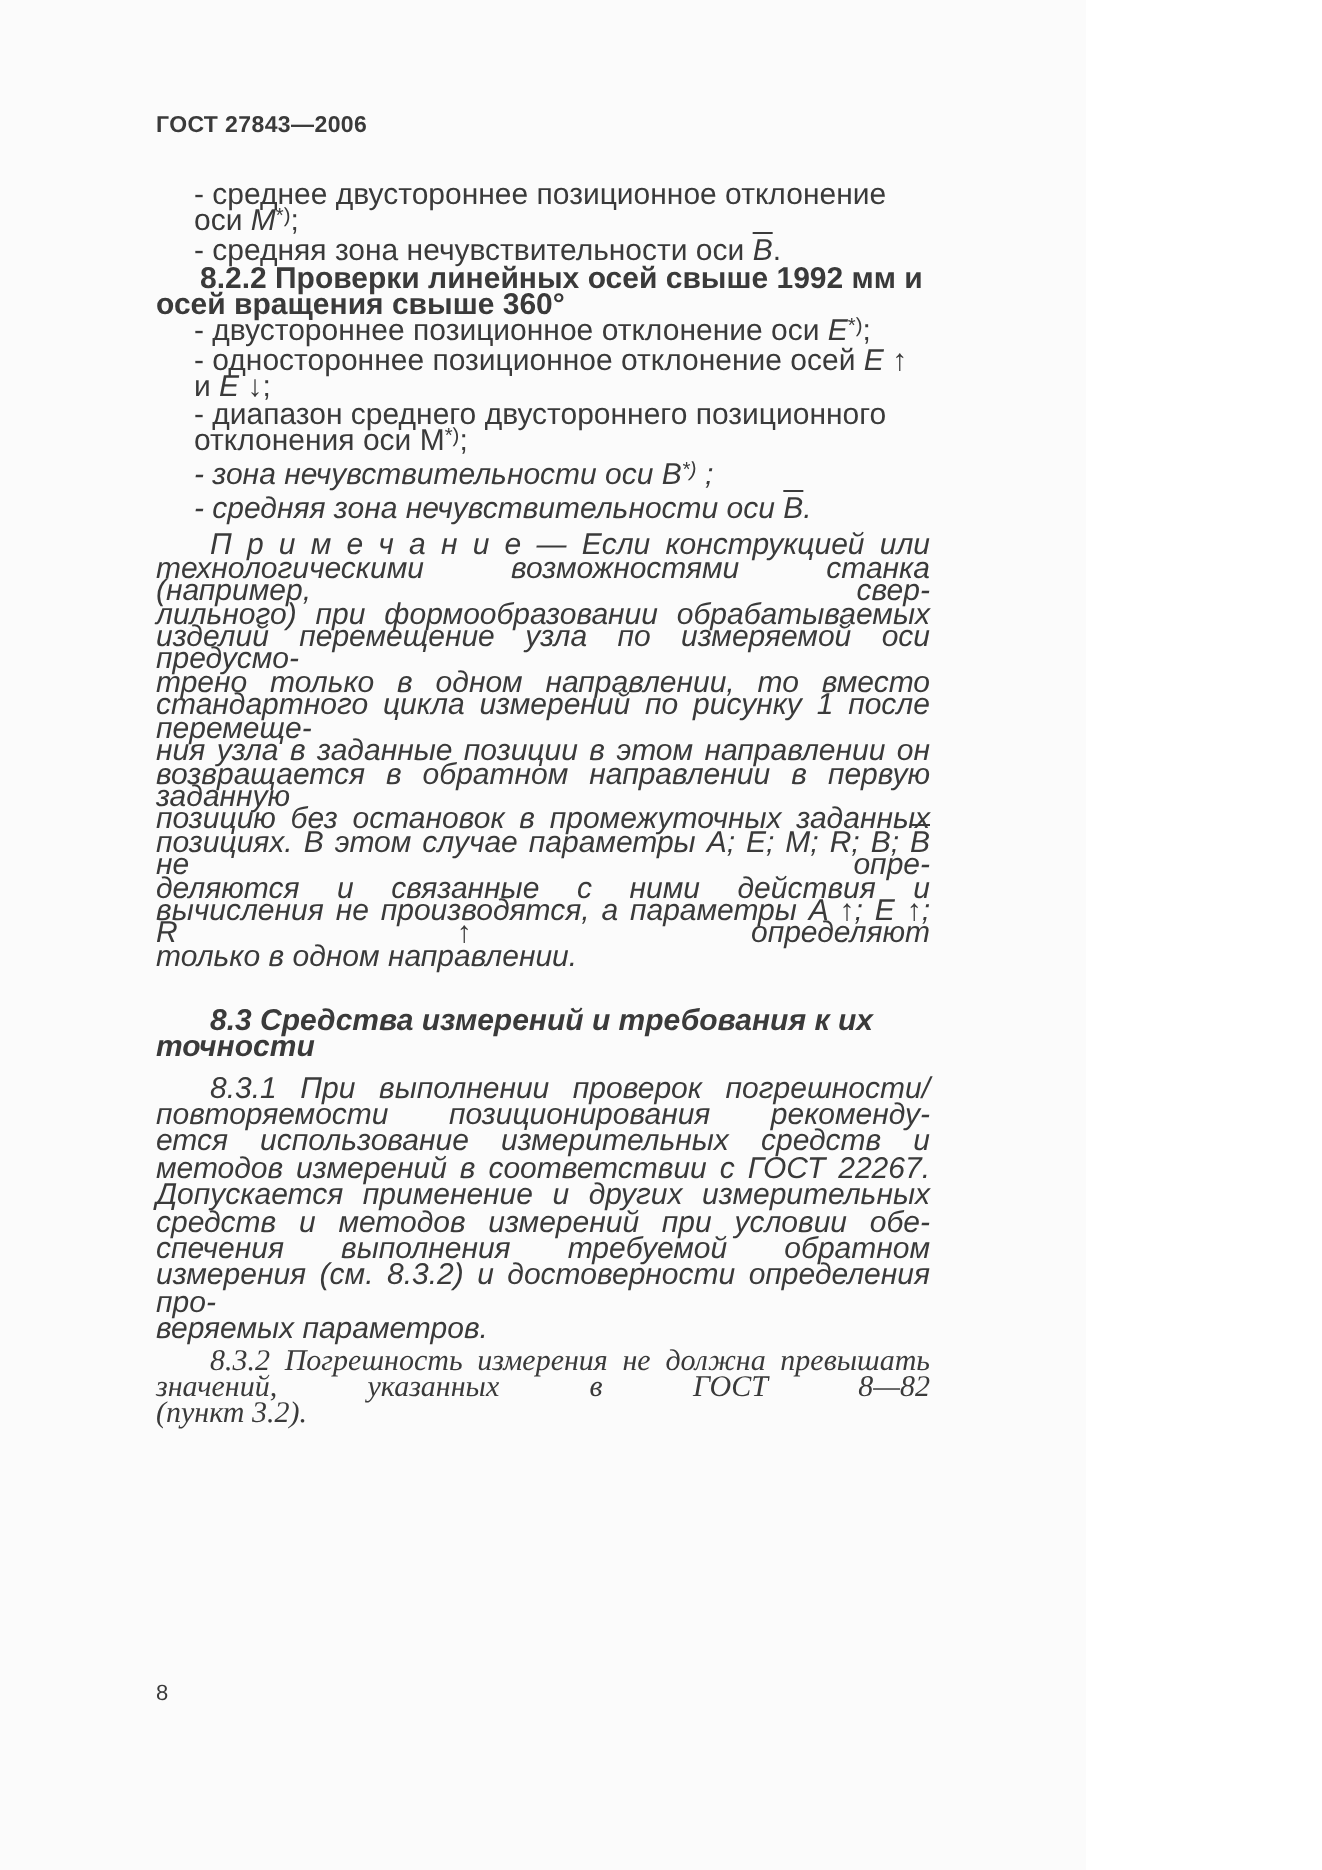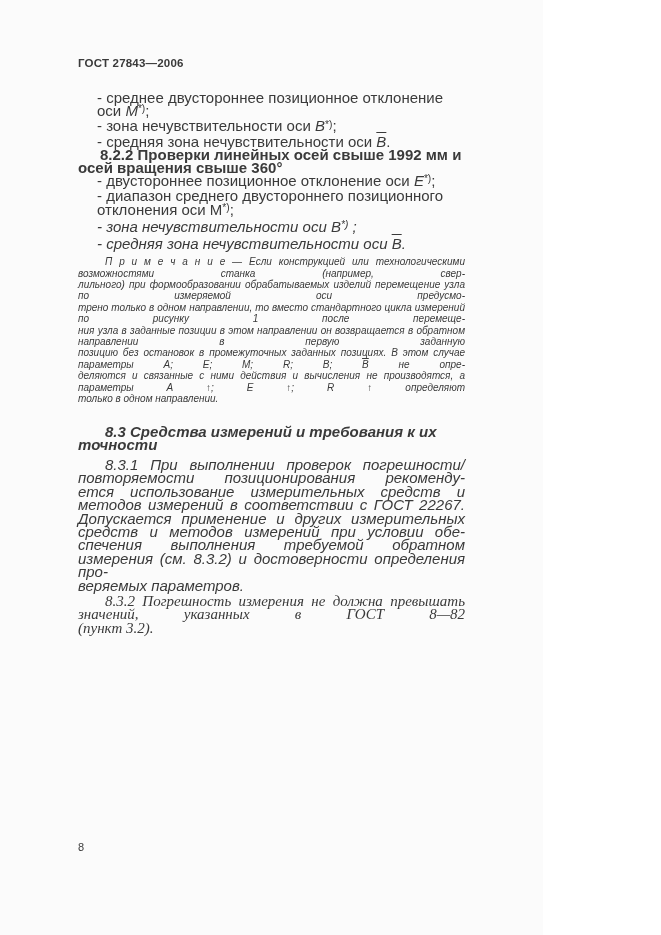--- a/index.html
+++ b/index.html
@@ -47,21 +47,21 @@
   }
   .h83 {
     font-weight: bold;
     font-style: italic;
     text-indent: 27px;
     margin-top: 20px;
   }
   .mt2 { margin-top: 2px; }
   .note-block { margin-top: 6px; }
   .note-line {
-    font-size: 10px;
+    font-size: 15px;
     line-height: 11.4px;
     font-style: italic;
   }
   .para-831 { margin-top: 7px; }
   .para-832 { margin-top: 3px; font-family: Liberation Serif, serif; }
   .para-line {
     font-style: italic;
     line-height: 13.4px;
   }
   .page-number {
@@ -82,26 +82,26 @@
 </head>
 <body>
 
 <div class="page">
 
   <div class="doc-header">ГОСТ 27843—2006</div>
 
   <div class="content">
 
     <div class="ln li"><span>- среднее двустороннее позиционное отклонение оси </span><span class="i">M</span><span class="sup">*)</span><span>;</span></div>
-    <div class="ln li"><span>- зона нечувствительности оси </span><span class="i">B</span><span class="sup">*)</span><span>;</span></div>
     <div class="ln li"><span>- средняя зона нечувствительности оси </span><span class="i ov">B</span><span>.</span></div>
 
     <div class="ln h822">8.2.2 Проверки линейных осей свыше 1992 мм и осей вращения свыше 360°</div>
 
     <div class="ln li"><span>- двустороннее позиционное отклонение оси </span><span class="i">E</span><span class="sup">*)</span><span>;</span></div>
+    <div class="ln li"><span>- одностороннее позиционное отклонение осей </span><span class="i">E</span><span> ↑ и </span><span class="i">E</span><span> ↓;</span></div>
     <div class="ln li"><span>- диапазон среднего двустороннего позиционного отклонения оси М</span><span class="sup">*)</span><span>;</span></div>
     <div class="ln li mt2"><span class="i">- зона нечувствительности оси </span><span class="i">B</span><span class="sup i">*)</span><span class="i"> ;</span></div>
     <div class="ln li mt2"><span class="i">- средняя зона нечувствительности оси </span><span class="i ov">B</span><span class="i">.</span></div>
 
     <div class="note-block">
       <div class="note-line j ind"><span>П р и м е ч а н и е — Если конструкцией или технологическими возможностями станка (например, свер-</span></div>
       <div class="note-line j"><span>лильного) при формообразовании обрабатываемых изделий перемещение узла по измеряемой оси предусмо-</span></div>
       <div class="note-line j"><span>трено только в одном направлении, то вместо стандартного цикла измерений по рисунку 1 после перемеще-</span></div>
       <div class="note-line j"><span>ния узла в заданные позиции в этом направлении он возвращается в обратном направлении в первую заданную</span></div>
       <div class="note-line j"><span>позицию без остановок в промежуточных заданных позициях. В этом случае параметры A; E; M; R; B; </span><span class="ov">B</span><span> не опре-</span></div>

